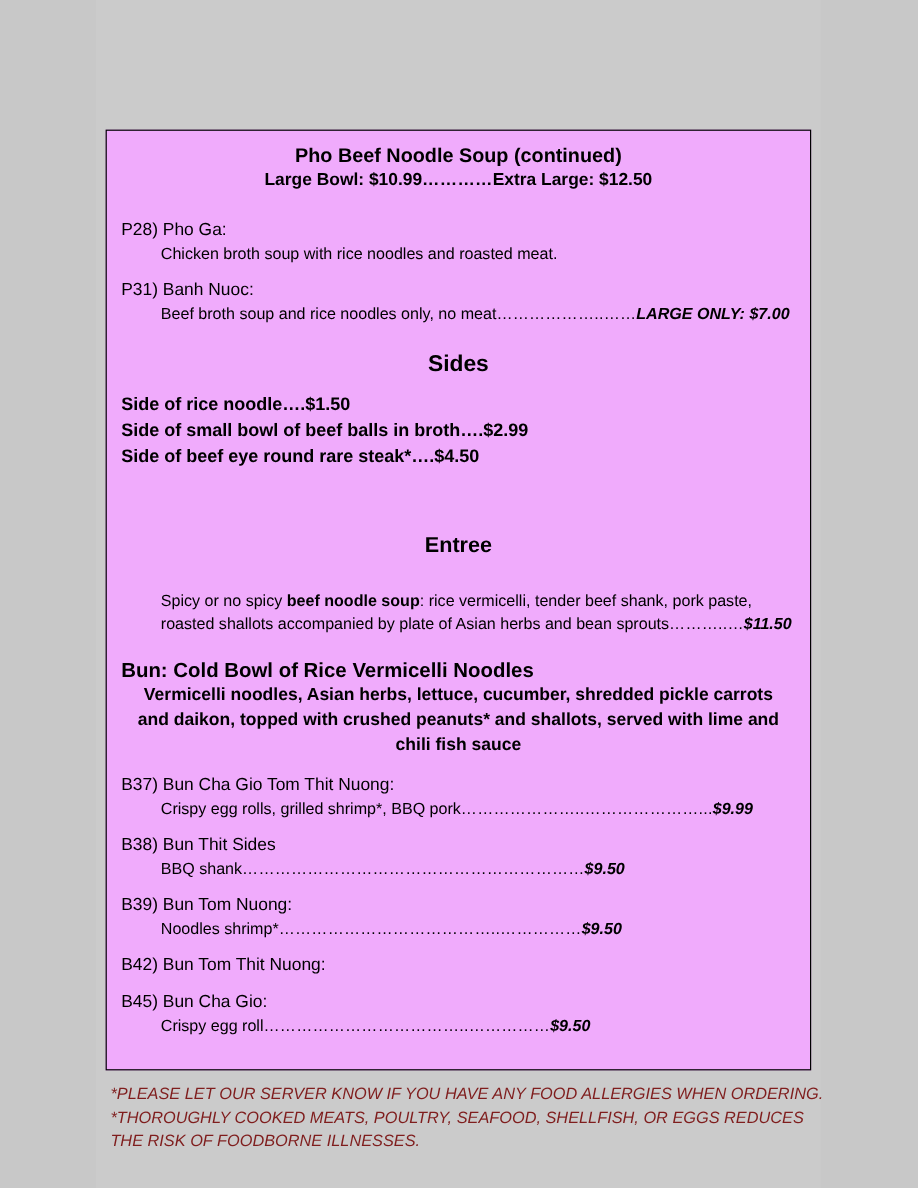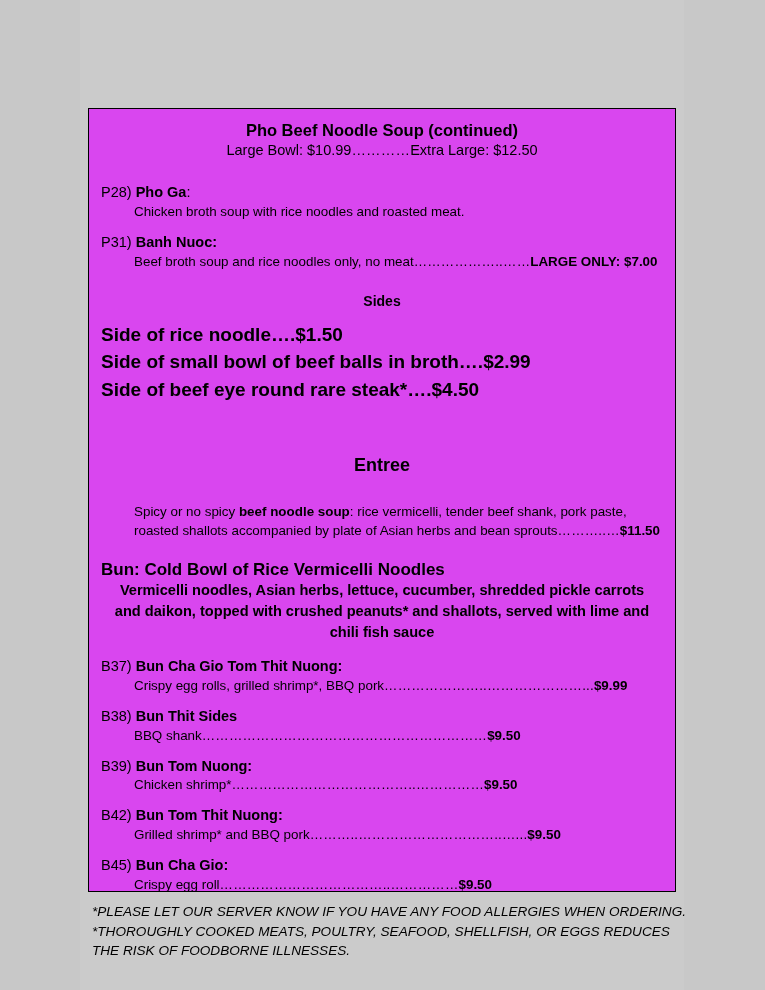--- a/index.html
+++ b/index.html
@@ -22,48 +22,48 @@
     width: 604px;
     height: 990px;
     background: #cbcbcb;
   }
   .menu-box {
     position: absolute;
     left: 88px;
     top: 108px;
     width: 588px;
     height: 784px;
-    background: #d946ef;
+    background: #f0abfc;
     border: 1.5px solid #000;
     box-sizing: border-box;
     padding: 10px 12px 0 12px;
   }
   .inner {
     position: relative;
     width: 100%;
     height: 100%;
   }
 
   
   .section-title {
     text-align: center;
     font-weight: bold;
     font-size: 16.5px;
     line-height: 1.35;
   }
   .sub-center {
     text-align: center;
-    font-weight: normal;
+    font-weight: bold;
     font-size: 14.5px;
     line-height: 1.35;
   }
   .mini-title {
     text-align: center;
     font-weight: bold;
-    font-size: 14px;
+    font-size: 19px;
   }
   .big-title {
     text-align: left;
     font-weight: bold;
     font-size: 17px;
   }
   .bun-desc {
     text-align: center;
     font-weight: bold;
     font-size: 14.6px;
@@ -76,58 +76,59 @@
     margin-top: 12px;
   }
   .item-head {
     font-size: 14.5px;
     line-height: 1.3;
   }
   .item-head .code {
     font-weight: normal;
   }
   .item-head .name {
-    font-weight: bold;
+    font-weight: normal;
   }
   .item-desc {
     font-size: 13.4px;
     line-height: 1.42;
     padding-left: 33px;
   }
   .price {
     font-weight: bold;
+    font-style: italic;
   }
   .dots {
     letter-spacing: 0.2px;
   }
   .bold-inline {
     font-weight: bold;
     margin-top: 47px;
   }
 
   .sides-list {
-    font-size: 19px;
+    font-size: 15px;
     font-weight: bold;
     line-height: 1.45;
   }
   .spacer-md { height: 22px; }
   .spacer-sm { height: 12px; }
 
   
   .footer-note {
     position: absolute;
     left: 92px;
     top: 902px;
     width: 600px;
     font-family: "Liberation Sans", sans-serif;
     font-style: italic;
     font-weight: 500;
     font-size: 13.6px;
     line-height: 1.44;
-    color: #000000;
+    color: #7f1d1d;
   }
 </style>
 </head>
 <body>
 
 <div class="page-sheet"></div>
 
 <div class="menu-box">
   <div class="inner">
 
@@ -189,29 +190,28 @@
         <span class="name">Bun Thit Sides</span>
       </div>
       <div class="item-desc"><span>BBQ shank</span><span class="dots">………………………………………………………</span><span class="price">$9.50</span></div>
     </div>
 
     <div class="item">
       <div class="item-head">
         <span class="code">B39)</span>
         <span class="name">Bun Tom Nuong:</span>
       </div>
-      <div class="item-desc"><span>Chicken shrimp*</span><span class="dots">…………………………………..……………</span><span class="price">$9.50</span></div>
+      <div class="item-desc"><span>Noodles shrimp*</span><span class="dots">…………………………………..……………</span><span class="price">$9.50</span></div>
     </div>
 
     <div class="item">
       <div class="item-head">
         <span class="code">B42)</span>
         <span class="name">Bun Tom Thit Nuong:</span>
       </div>
-      <div class="item-desc"><span>Grilled shrimp* and BBQ pork</span><span class="dots">………..…………………………..…...</span><span class="price">$9.50</span></div>
     </div>
 
     <div class="item">
       <div class="item-head">
         <span class="code">B45)</span>
         <span class="name">Bun Cha Gio:</span>
       </div>
       <div class="item-desc"><span>Crispy egg roll</span><span class="dots">………………………………..……………</span><span class="price">$9.50</span></div>
     </div>
 

